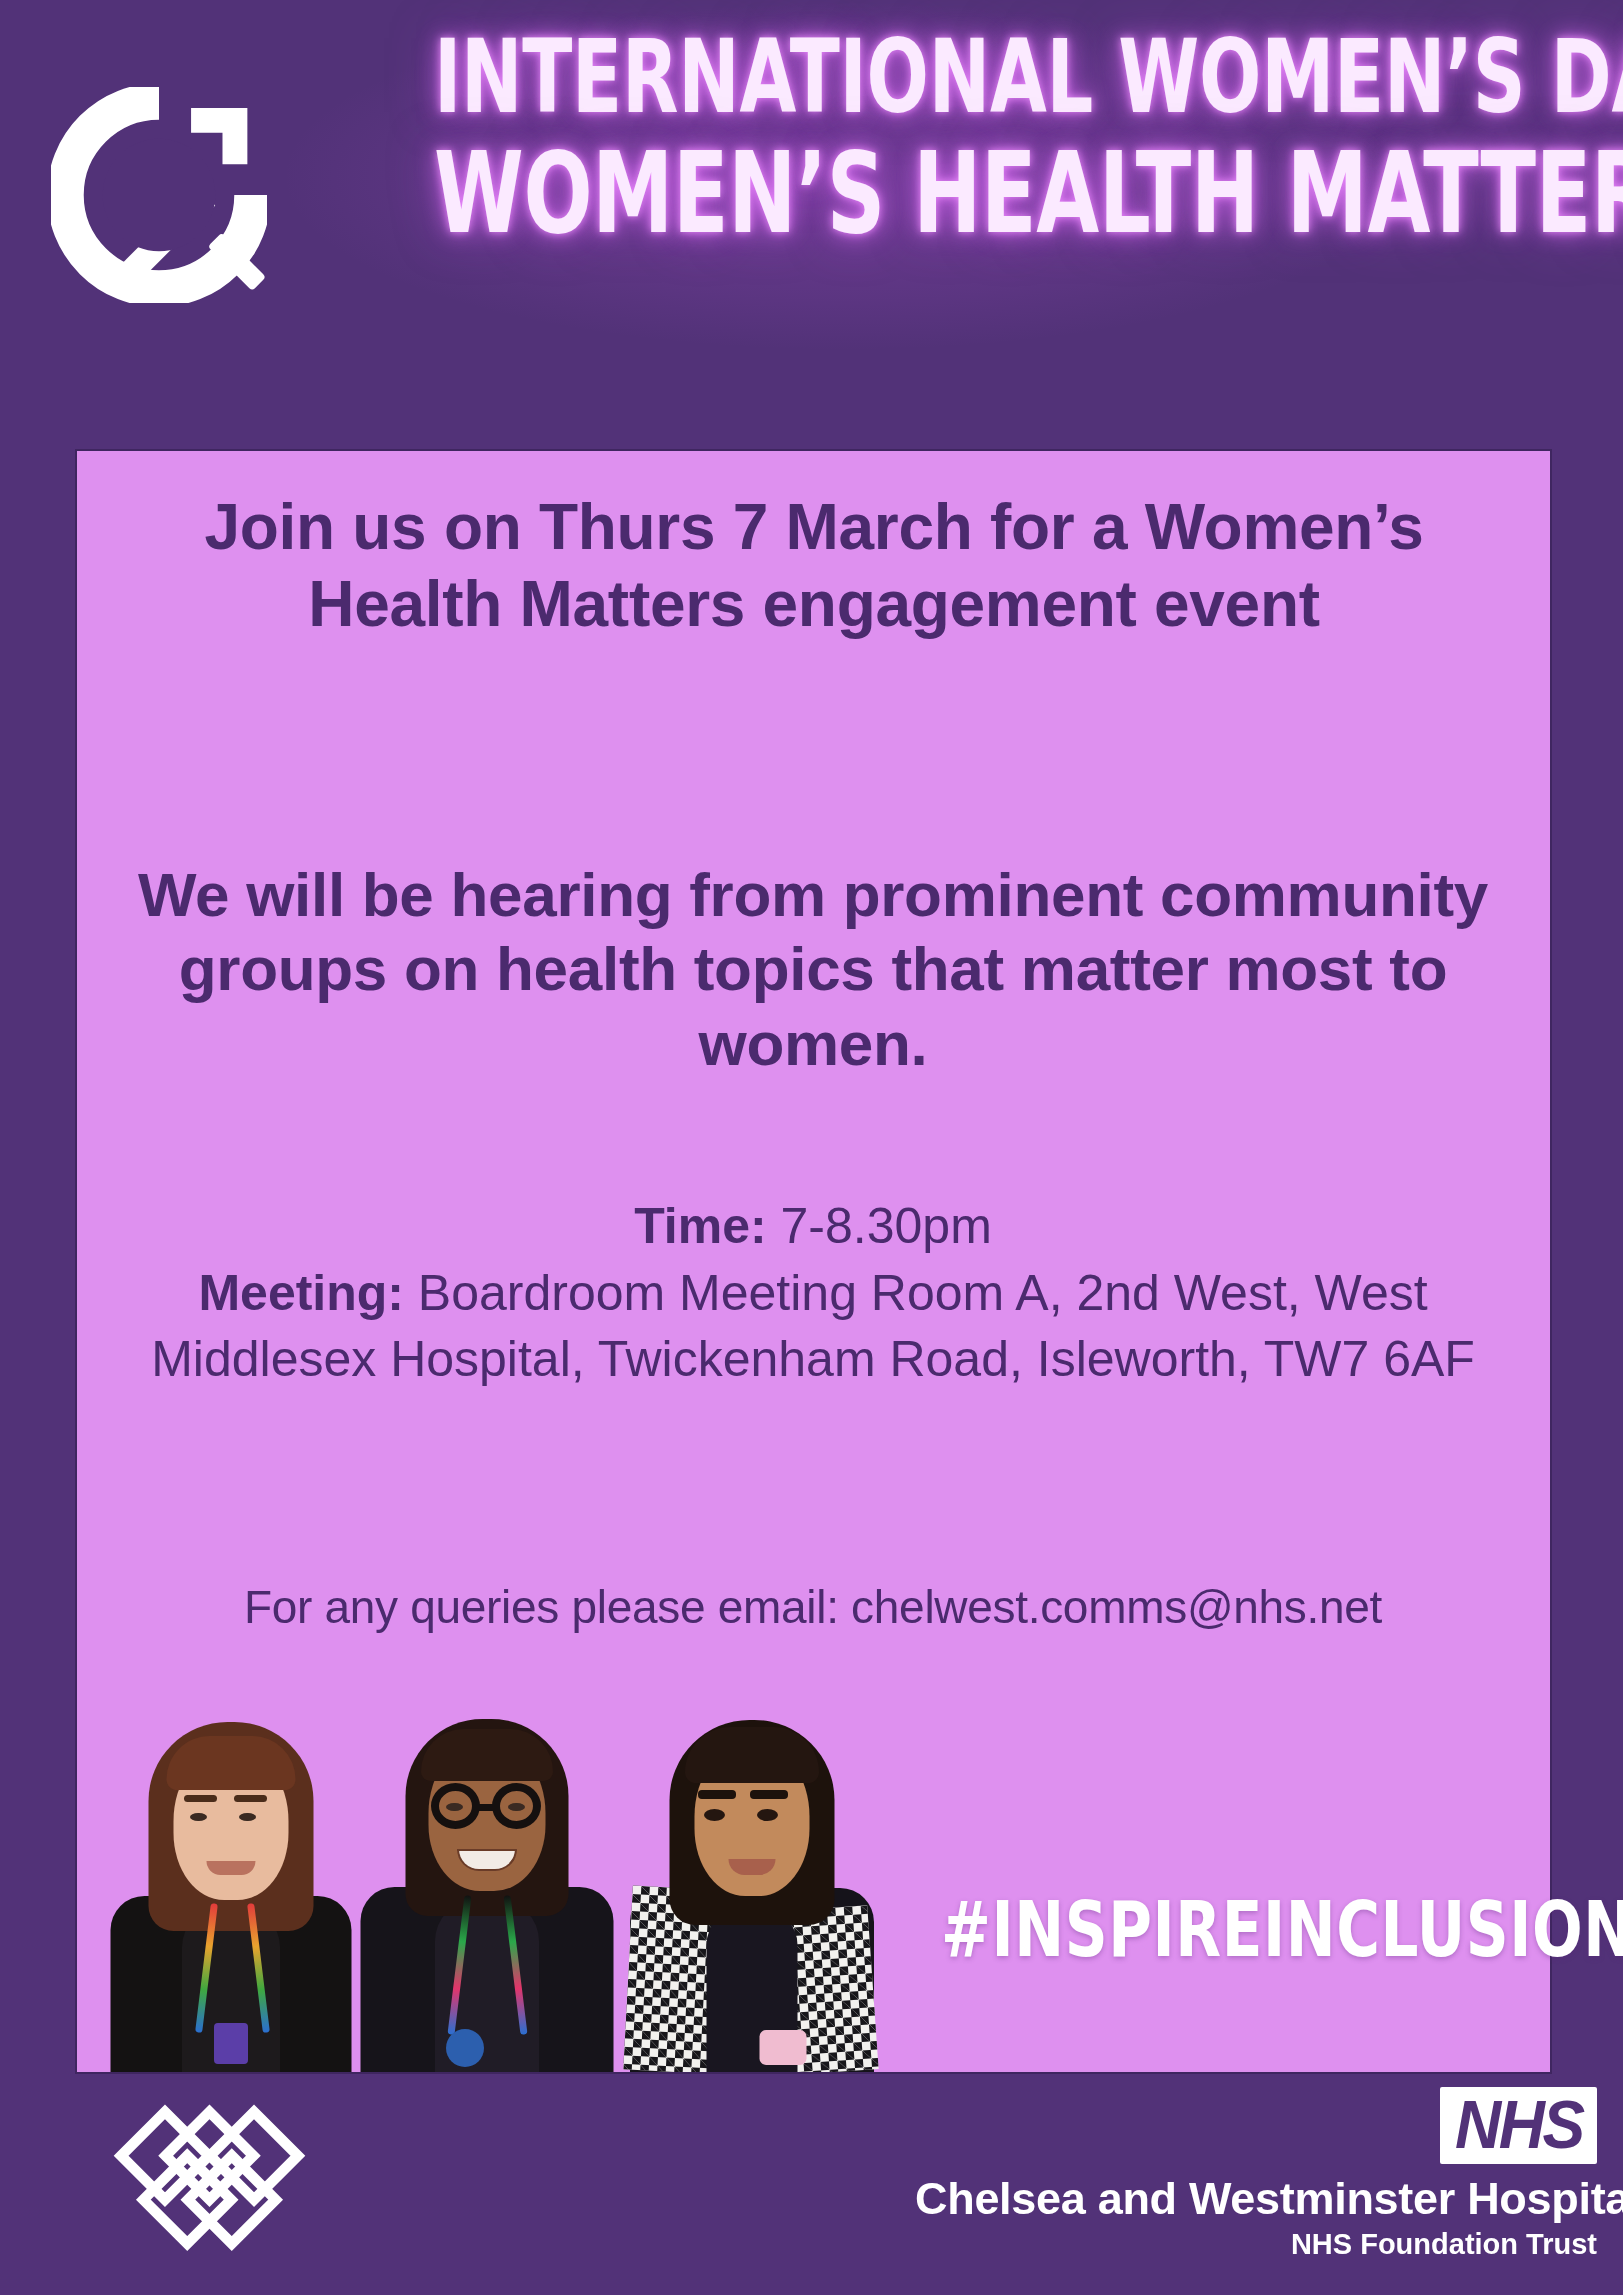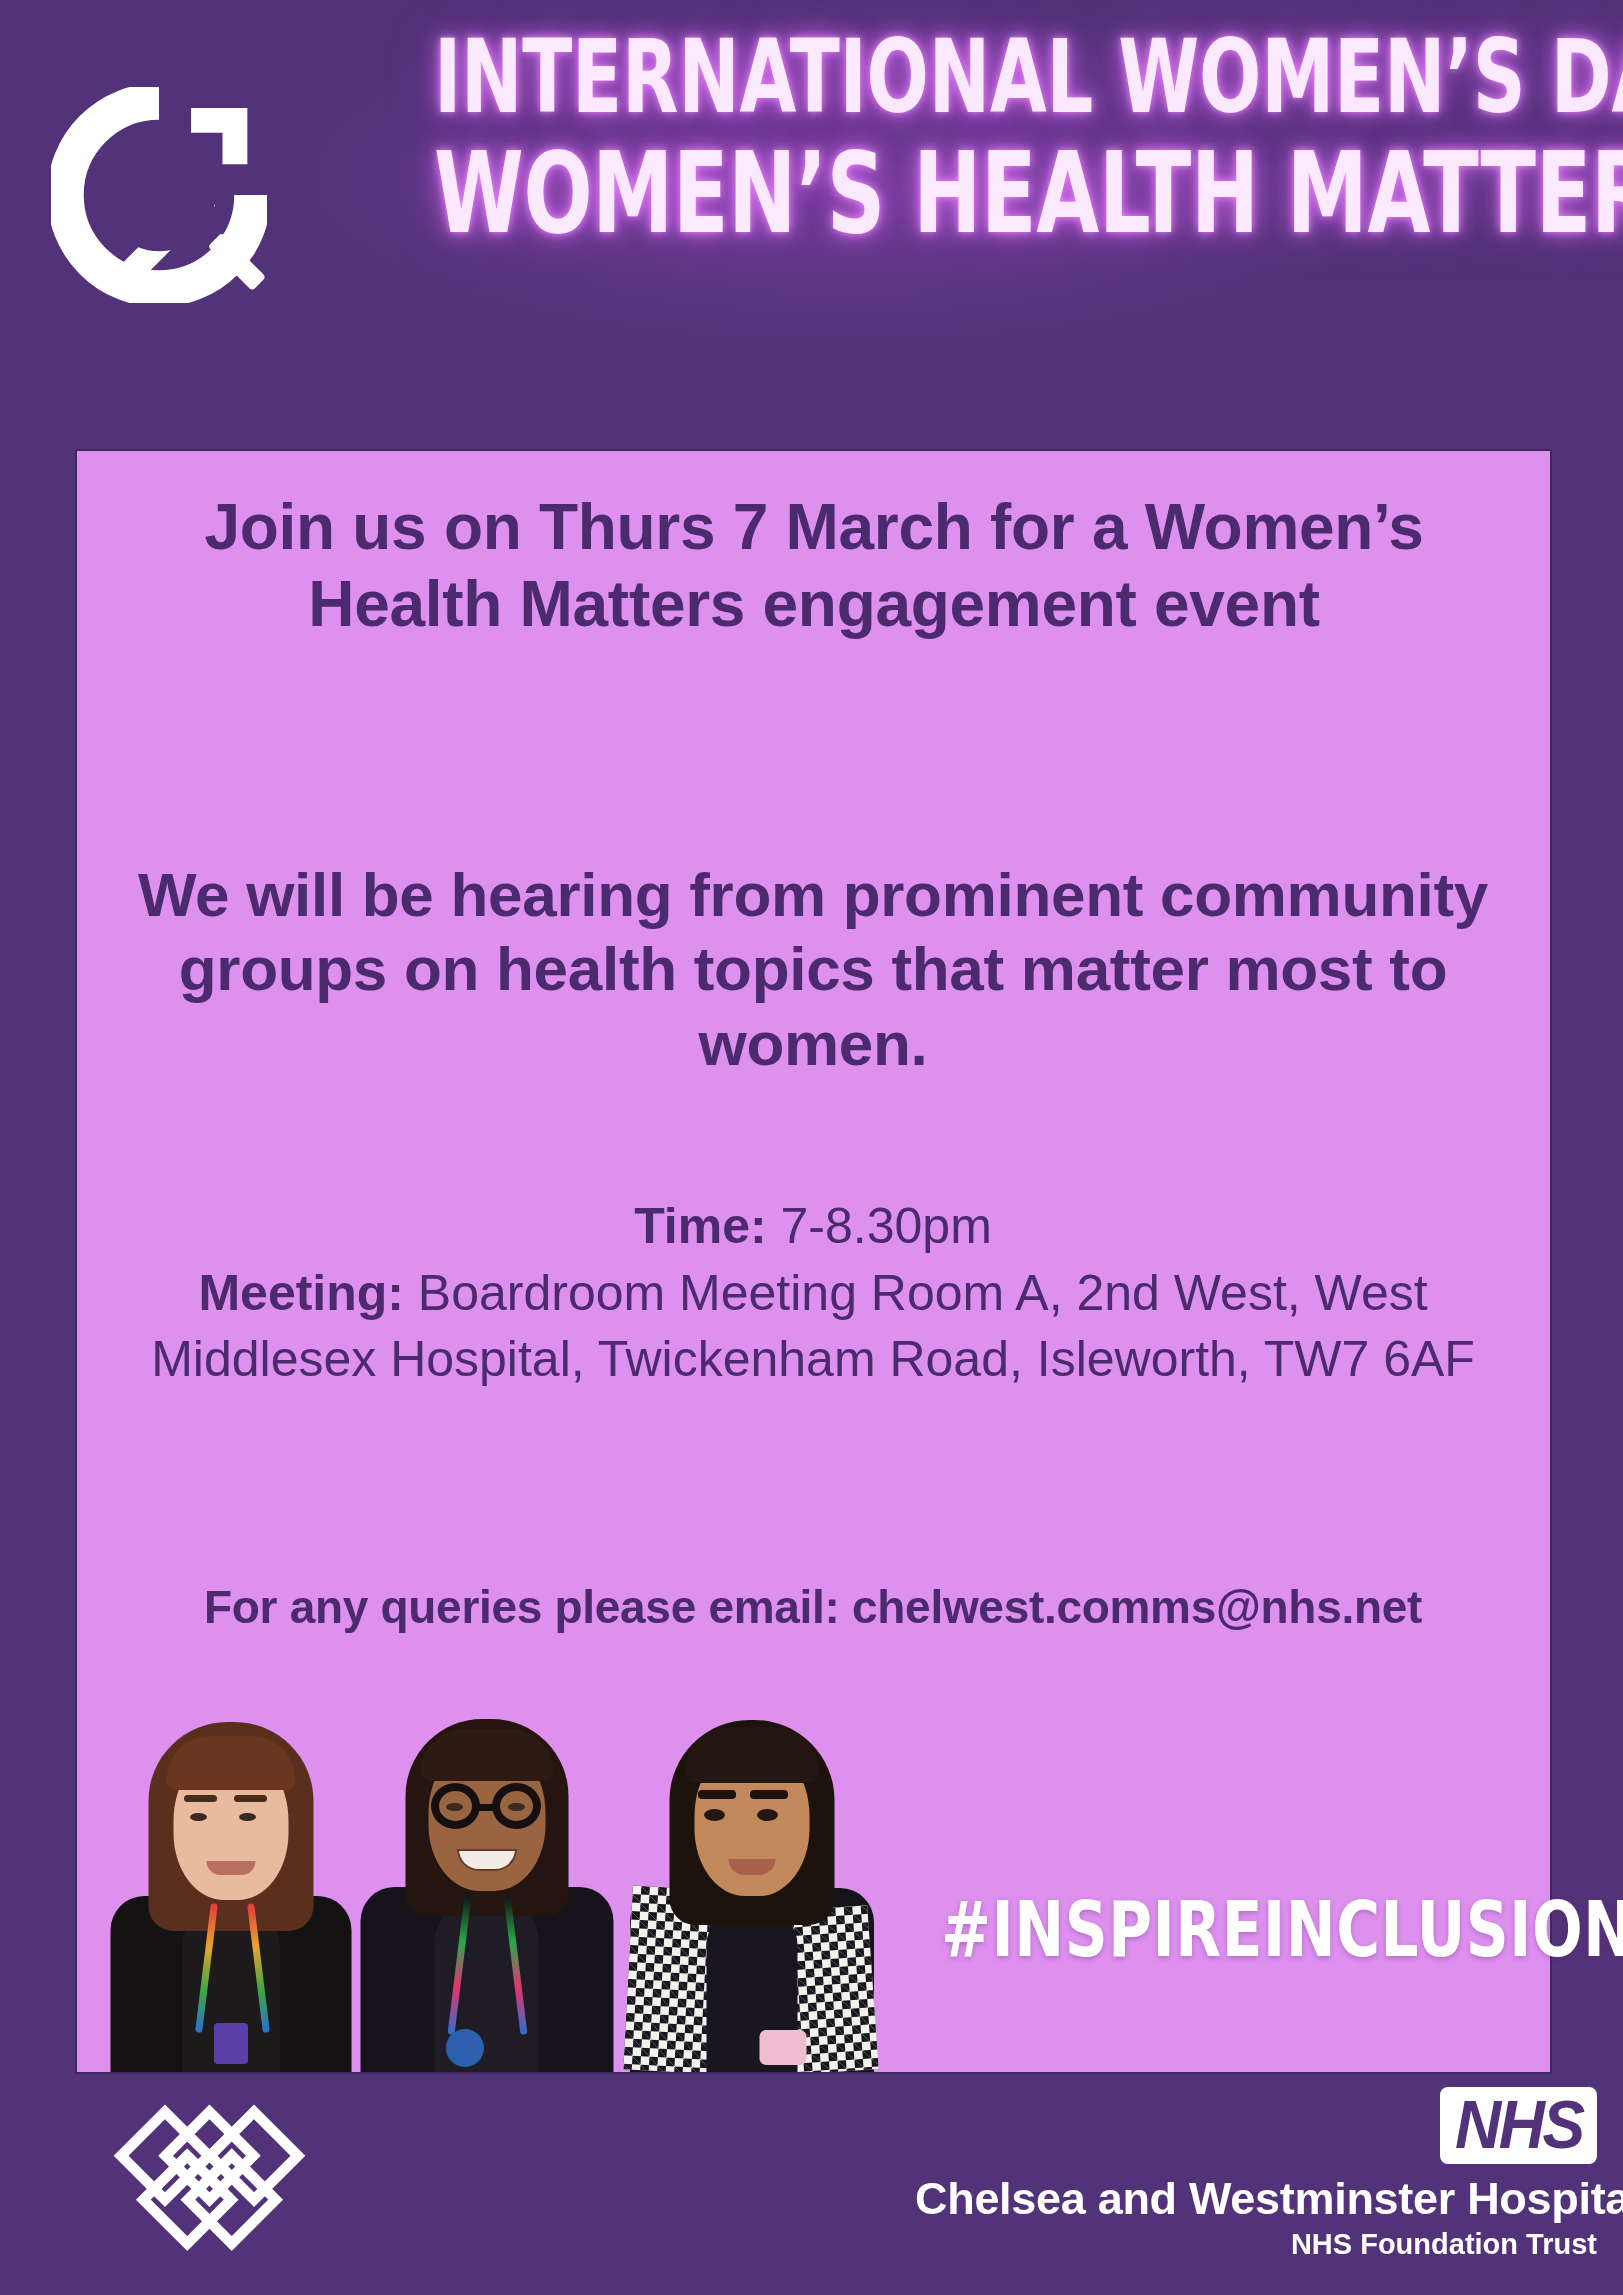--- a/index.html
+++ b/index.html
@@ -110,21 +110,21 @@
     text-align: center;
   }
   .details b { font-weight: 700; }
 
   .email-line {
     position: absolute;
     left: 39px;
     top: 1129px;
     width: 1394px;
     font-size: 46px;
-    font-weight: 700;
+    font-weight: 400;
     color: #4b2a6e;
     text-align: center;
     letter-spacing: -0.3px;
   }
 
   
   .photo {
     position: absolute;
     left: 0px;
     top: 1233px;
@@ -238,21 +238,21 @@
     position: absolute;
     right: 26px;
     top: 13px;
     width: 682px;
     text-align: right;
   }
   .nhs-logo {
     display: inline-block;
     background: #ffffff;
     padding: 2.6px 10.5px 5.2px 10.5px;
-    border-radius: 8px;
+    border-radius: 2px;
     margin-bottom: 10.5px;
   }
   .nhs-logo-text {
     font-family: "Liberation Sans Narrow", "Liberation Sans", sans-serif;
     font-style: italic;
     font-weight: 700;
     font-size: 68px;
     line-height: 1.02;
     color: #523278;
     letter-spacing: -2.6px;

